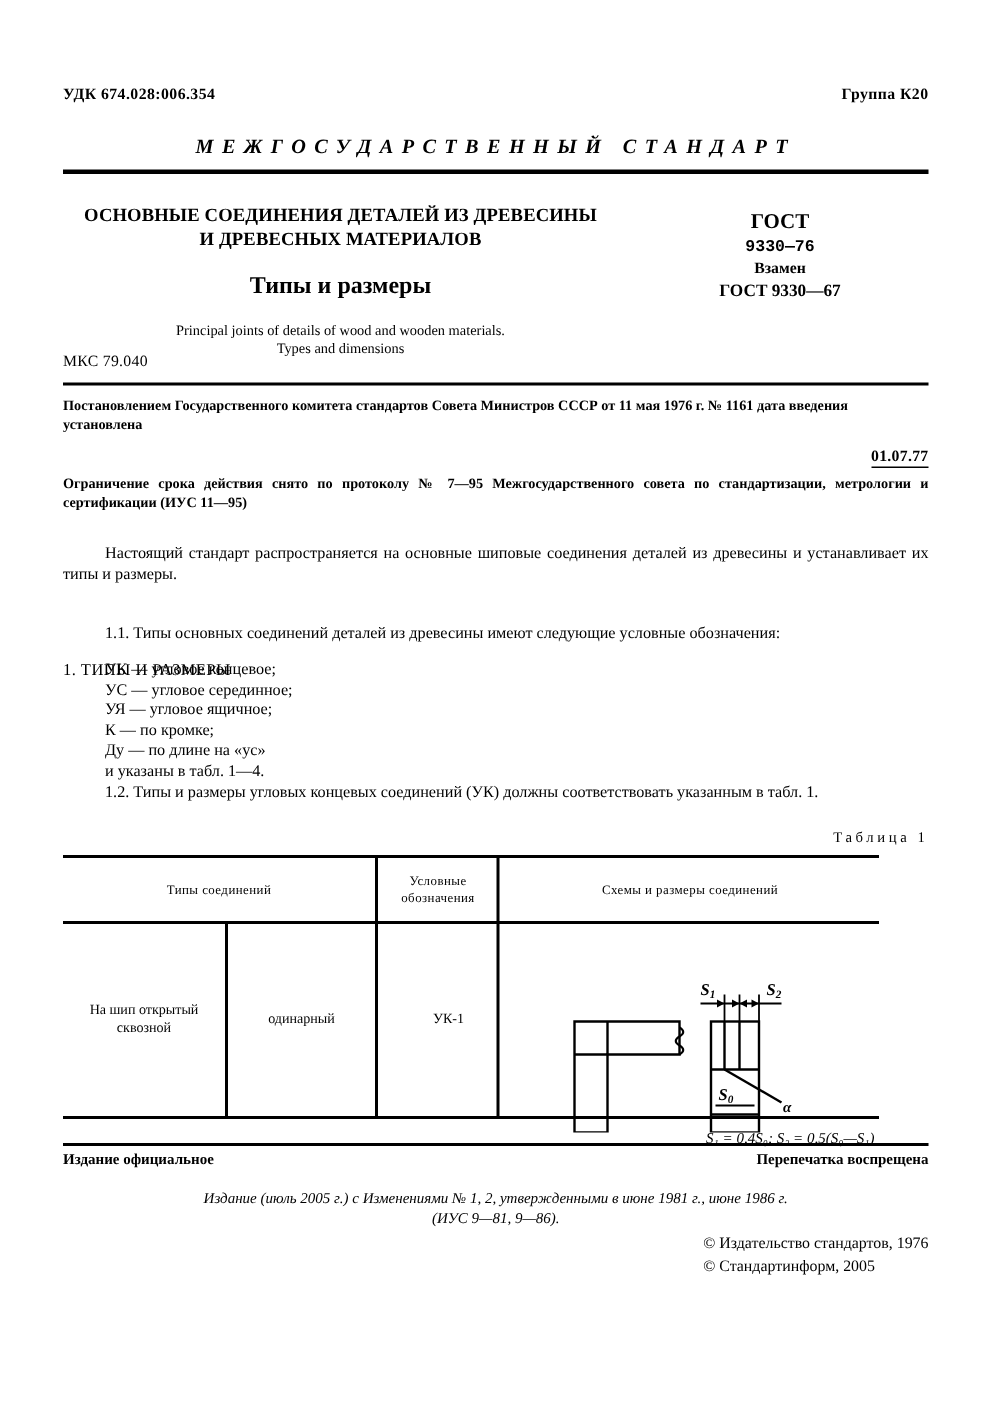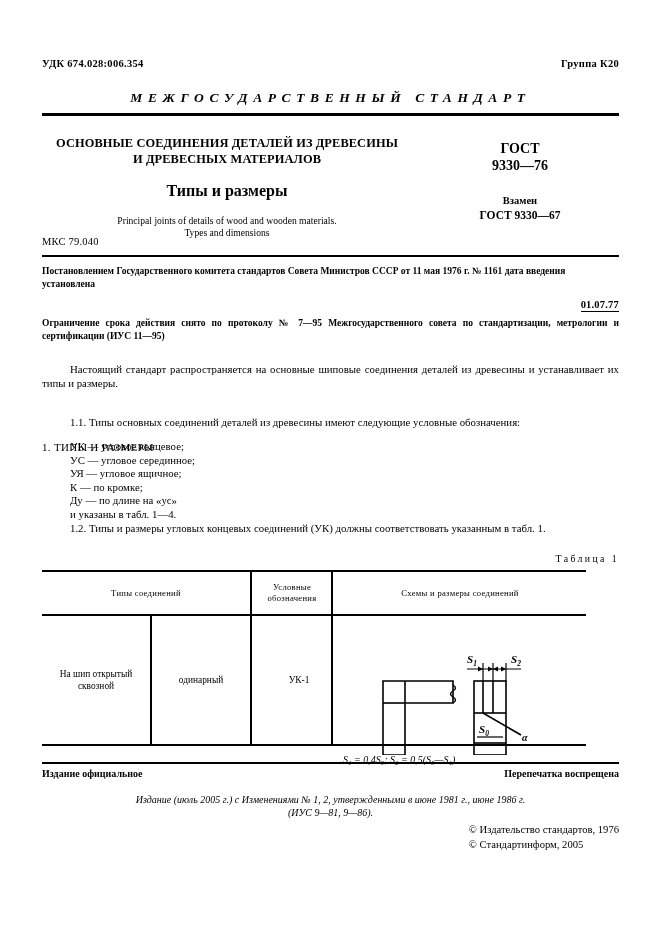--- a/index.html
+++ b/index.html
@@ -83,22 +83,22 @@
   }
 
   .title-right {
     position: absolute;
     left: 420px; top: 140px;
     width: 200px;
     text-align: center;
     font-weight: bold;
   }
   .gost-name { font-size: 14px; line-height: 17px; }
-  .gost-num  { font-size: 14px; line-height: 17px; }
-  .vzamen-lbl { font-size: 10.5px; margin-top: 21px; }
+  .gost-num  { font-size: 11px; line-height: 17px; font-family: Liberation Mono, monospace; }
+  .vzamen-lbl { font-size: 10.5px; }
   .vzamen-val { font-size: 11.5px; margin-top: 3px; }
 
   .mkc {
     position: absolute;
     left: 42px; top: 236px;
     font-size: 10.5px;
     letter-spacing: 0.2px;
   }
 
   
@@ -237,21 +237,21 @@
   .scheme-cell {
     position: absolute;
     left: 291px; top: 0px;
     width: 253px; height: 112px; margin-top: 31px;
   }
   .scheme-svg { position: absolute; left: 38px; top: 4px; }
   .formula {
     position: absolute;
     left: 10px; top: 107px;
     width: 240px;
-    text-align: left;
+    text-align: right;
     font-size: 10px;
     font-style: italic;
     white-space: nowrap;
   }
 
   
   .foot-row {
     position: absolute;
     left: 42px; top: 768px;
     width: 577px;

